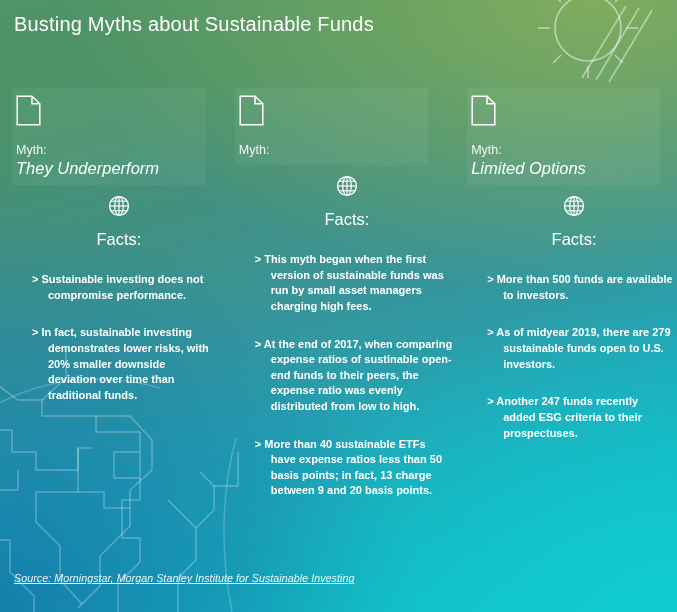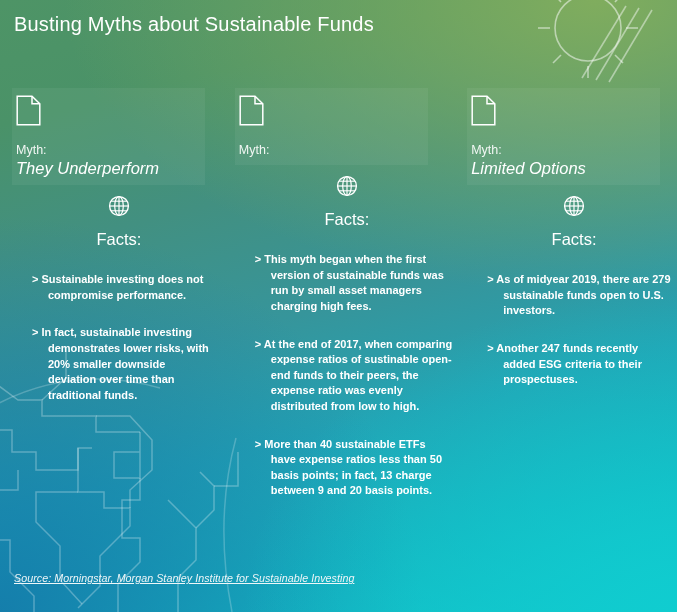--- a/index.html
+++ b/index.html
@@ -286,20 +286,21 @@
             <line x1="11" y1="1.6" x2="11" y2="20.4" stroke="#ffffff" stroke-width="1.2"></line>
             <line x1="1.6" y1="11" x2="20.4" y2="11" stroke="#ffffff" stroke-width="1.2"></line>
             <path d="M3.3 6.2 H18.7" fill="none" stroke="#ffffff" stroke-width="1.1"></path>
             <path d="M3.3 15.8 H18.7" fill="none" stroke="#ffffff" stroke-width="1.1"></path>
           </svg>
         </span>
         <span class="facts-label">Facts:</span>
       </div>
 
       <div class="facts-list">
+        <p class="fact">&gt; More than 500 funds are available to investors.</p>
         <p class="fact">&gt; As of midyear 2019, there are 279 sustainable funds open to U.S. investors.</p>
         <p class="fact">&gt; Another 247 funds recently added ESG criteria to their prospectuses.</p>
       </div>
     </div>
 
   </div>
 
   <div class="source">Source: Morningstar, Morgan Stanley Institute for Sustainable Investing</div>
 
 </div>

